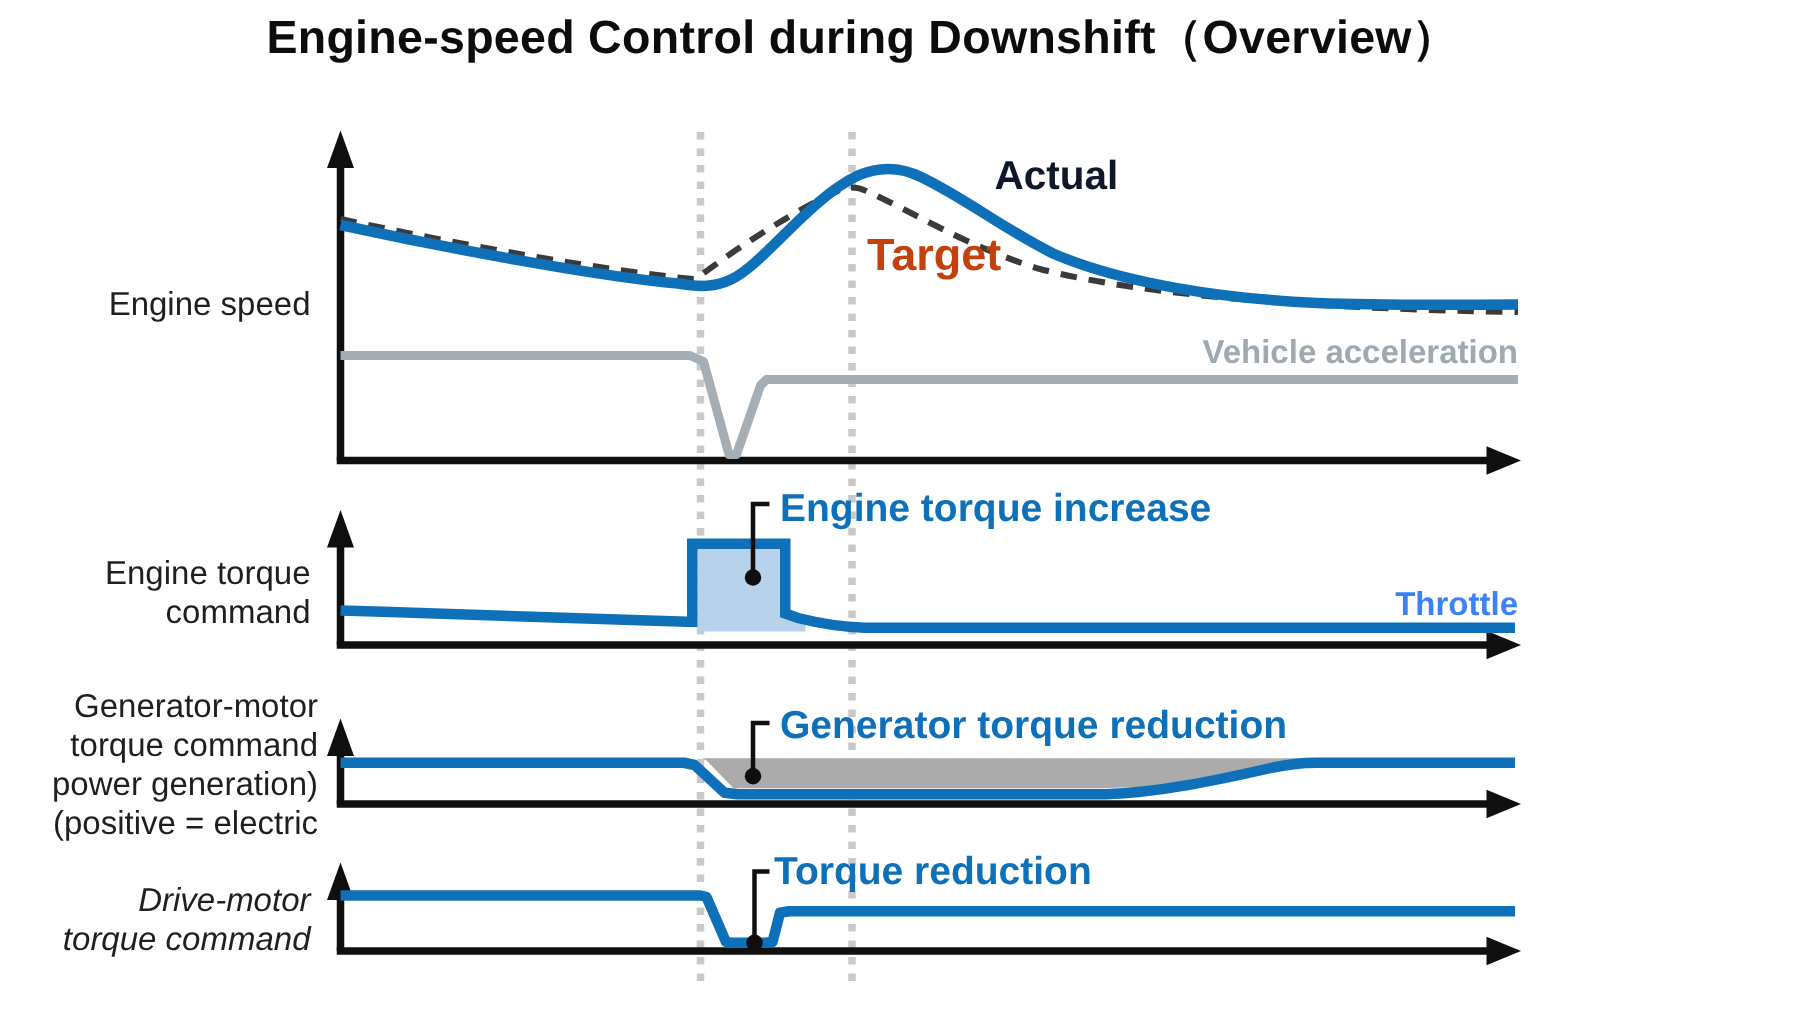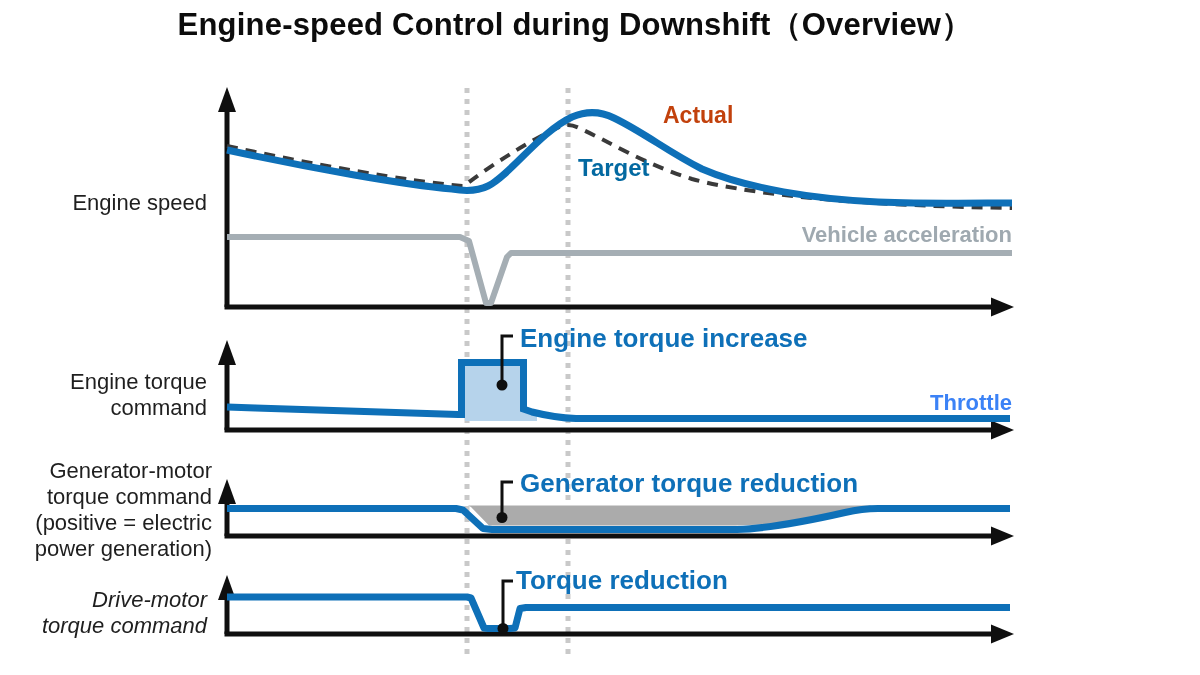--- a/index.html
+++ b/index.html
@@ -8,22 +8,22 @@
     font-family:"Liberation Sans","DejaVu Sans",sans-serif;
   }
   .stage svg{position:absolute;left:0;top:0;}
   .lbl{position:absolute;color:#1f1f1f;font-size:22px;line-height:26px;}
   .right{text-align:right;}
   .title{
     position:absolute;left:0;top:4px;width:1150px;text-align:center;
     font-size:31px;font-weight:bold;color:#0c0c0c;letter-spacing:.2px;
   }
   .blue-ann{position:absolute;font-size:26px;font-weight:bold;color:#0e70b8;white-space:nowrap;}
-  .actual{position:absolute;left:663px;top:102px;font-size:23px;font-weight:bold;color:#c2410c;}
-  .target{position:absolute;left:578px;top:154px;font-size:24px;font-weight:bold;color:#0369a1;}
+  .actual{position:absolute;left:663px;top:102px;font-size:27px;font-weight:bold;color:#0f172a;}
+  .target{position:absolute;left:578px;top:154px;font-size:30px;font-weight:bold;color:#c2410c;}
   .veh{position:absolute;left:0;top:222px;width:1012px;text-align:right;
        font-size:22px;font-weight:bold;color:#9fa9b0;}
   .throttle{position:absolute;left:0;top:390px;width:1012px;text-align:right;
        font-size:22px;font-weight:bold;color:#3b82f6;}
 </style>
 </head>
 <body>
 
 <div class="stage">
 
@@ -86,22 +86,22 @@
   <div class="lbl right" style="left:0;top:190px;width:207px;">Engine speed</div>
 
   <div class="lbl right" style="left:0;top:369px;width:207px;">
     <div>Engine torque</div>
     <div>command</div>
   </div>
 
   <div class="lbl right" style="left:0;top:458px;width:212px;">
     <div>Generator-motor</div>
     <div>torque command</div>
+    <div>power generation)</div>
     <div>(positive = electric</div>
-    <div>power generation)</div>
   </div>
 
   <div class="lbl right" style="left:0;top:587px;width:207px;font-style:italic;">
     <div>Drive-motor</div>
     <div>torque command</div>
   </div>
 
   <div class="actual">Actual</div>
   <div class="target">Target</div>
   <div class="veh">Vehicle acceleration</div>

